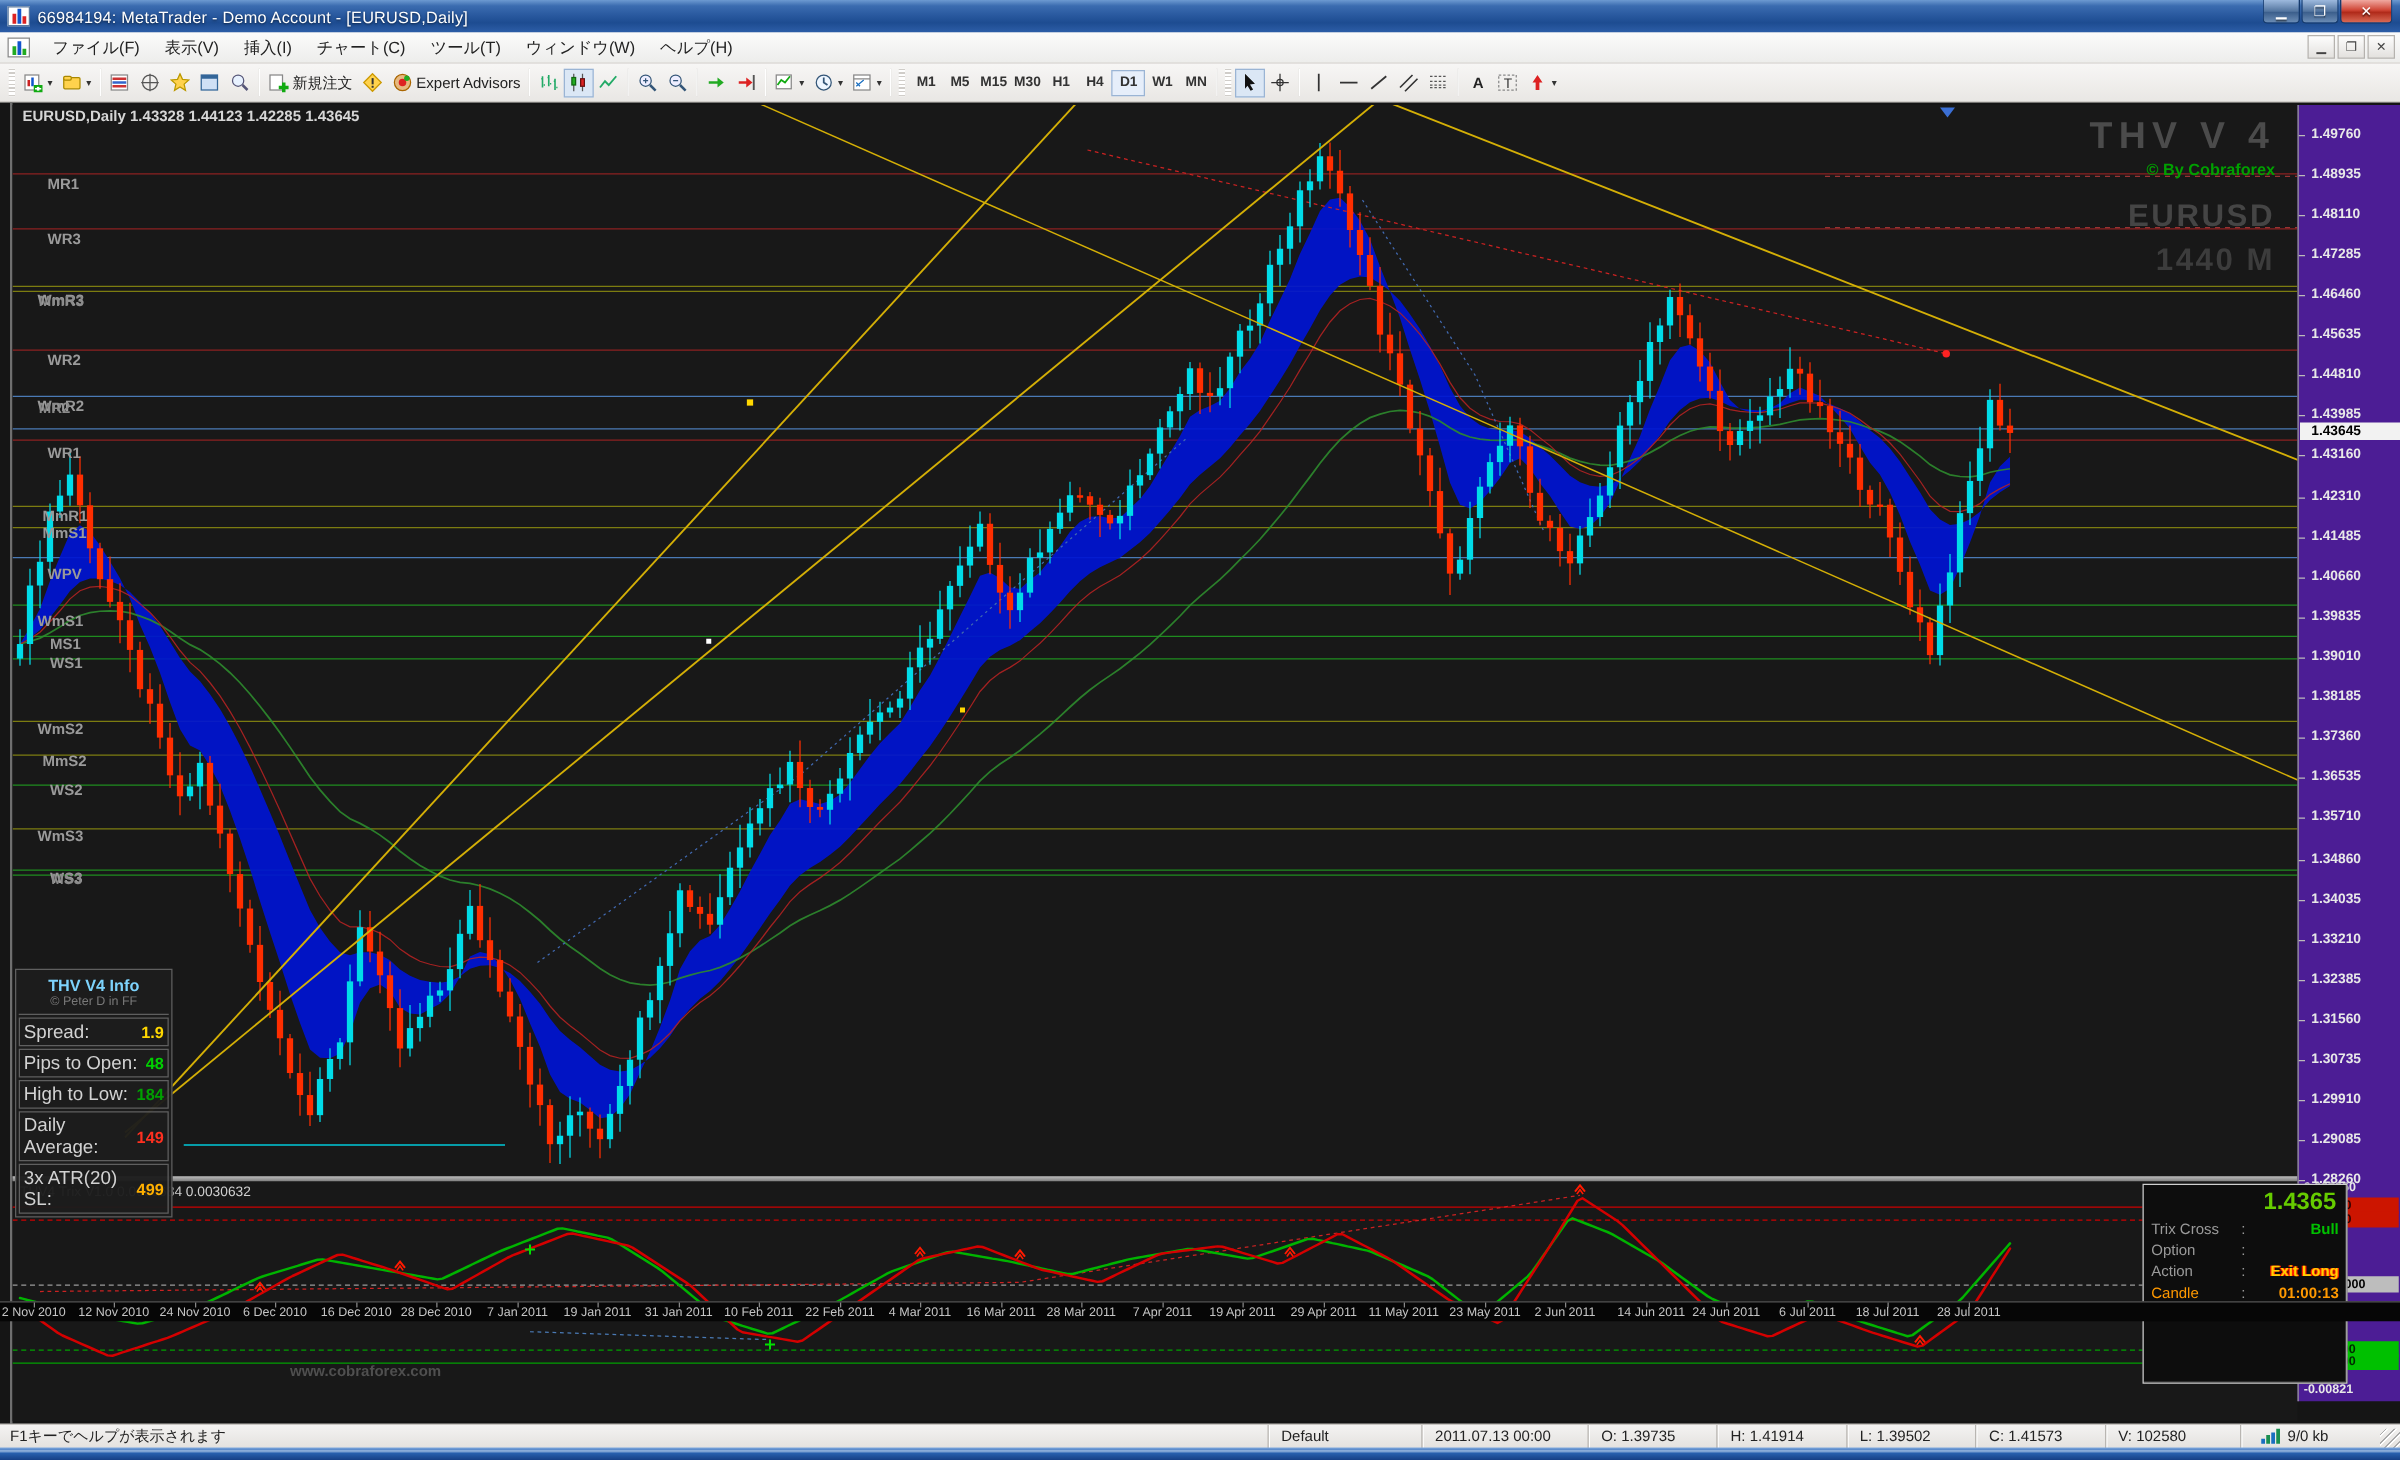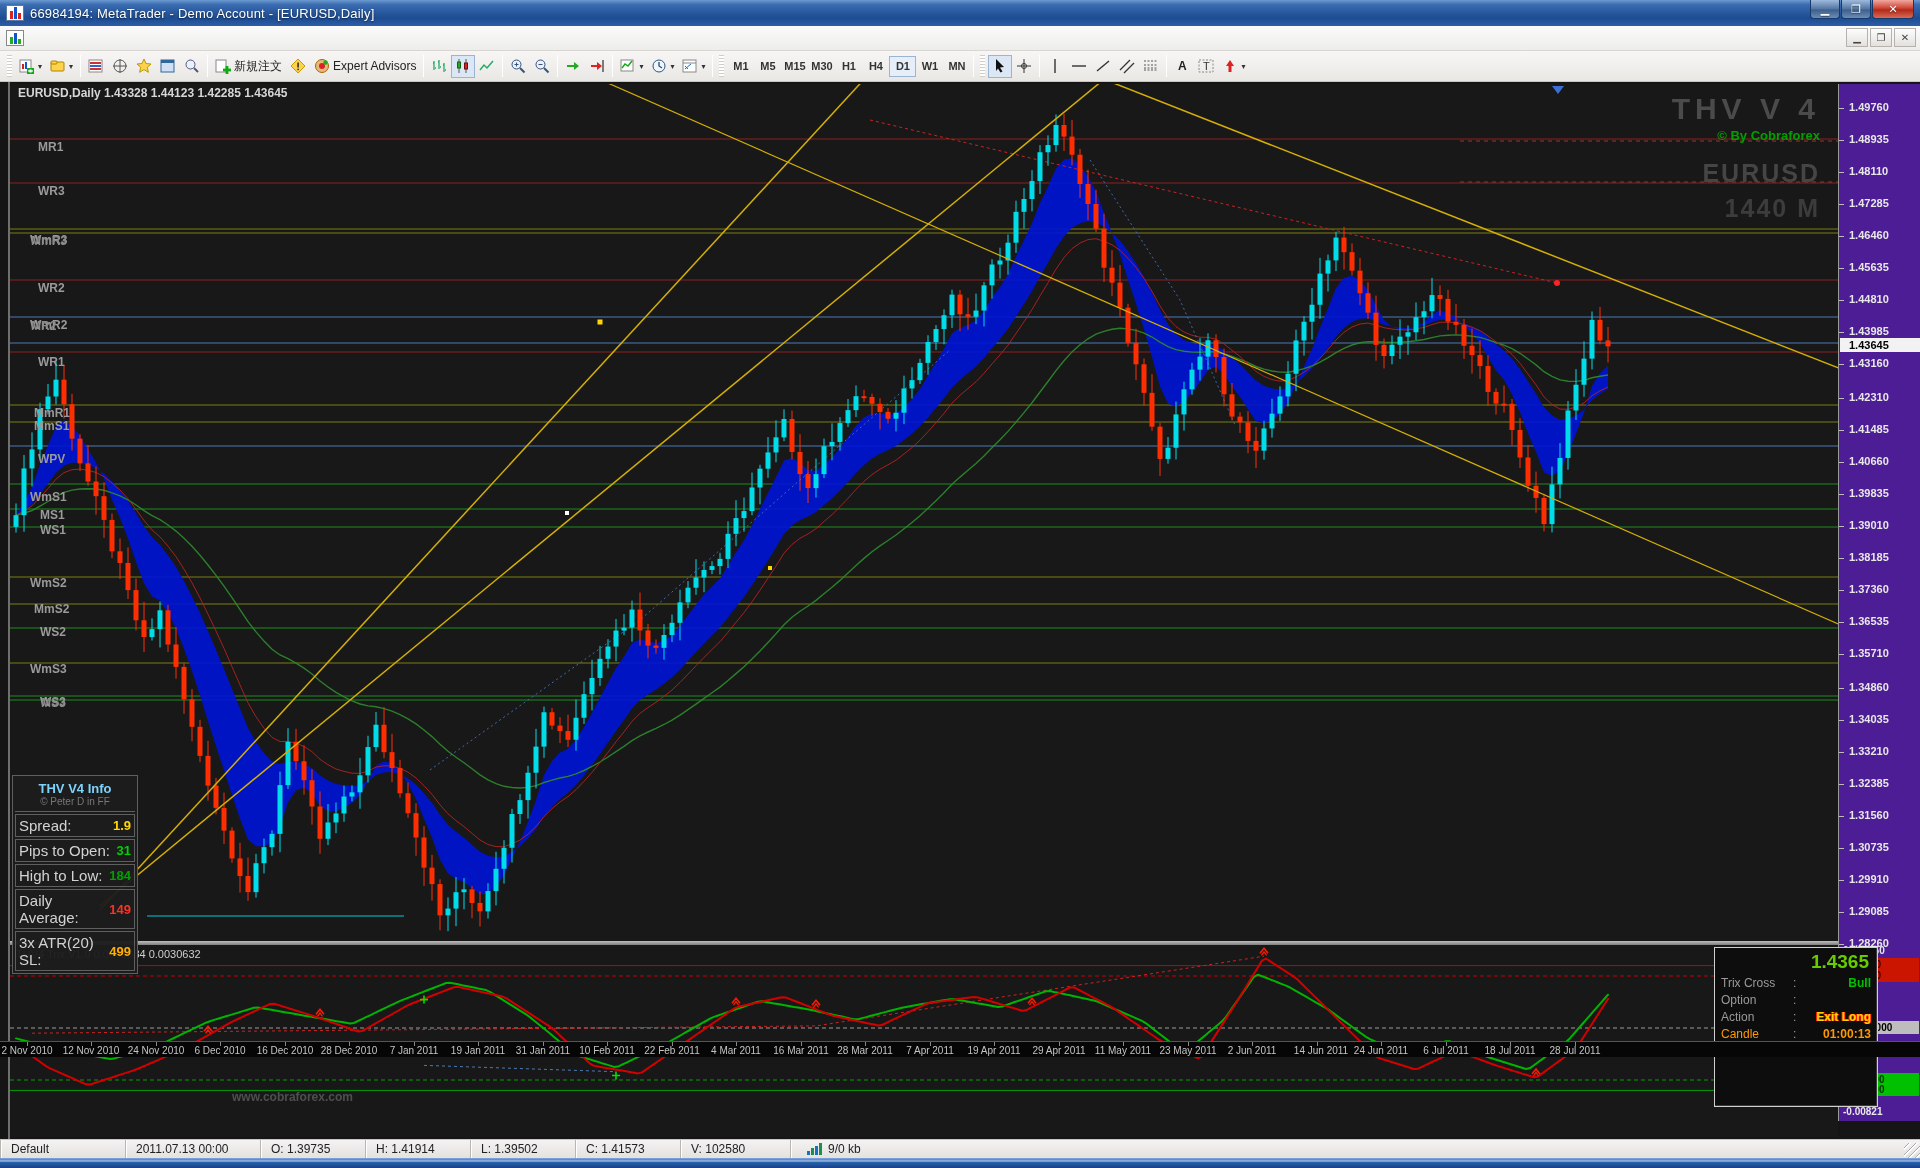--- a/index.html
+++ b/index.html
@@ -136,20 +136,21 @@
       <span class="winbtn close">✕</span>
     </span>
   </div>
 
   <div class="menubar">
     <span class="menu-ico">
       <i style="height:7px;background:#2a2"></i>
         <i style="height:11px;background:#15c"></i>
         <i style="height:5px;background:#2a2"></i>
     </span>
+    <span id="menu-items"><span class="menu-item">ファイル(F)</span><span class="menu-item">表示(V)</span><span class="menu-item">挿入(I)</span><span class="menu-item">チャート(C)</span><span class="menu-item">ツール(T)</span><span class="menu-item">ウィンドウ(W)</span><span class="menu-item">ヘルプ(H)</span></span>
     <span class="mdibtns">
       <span class="mdibtn">▁</span>
       <span class="mdibtn">❐</span>
       <span class="mdibtn">✕</span>
     </span>
   </div>
 
   <div class="toolbar">
     <span class="tb-grip"></span>
     <span class="tb-btn">
@@ -901,21 +902,21 @@
     <div class="info-panel">
       <div class="info-head">THV  V4  Info</div>
       <div class="info-sub">© Peter D in FF</div>
       <div id="info-rows">
           <div class="info-row">
             <span class="lab">Spread:</span>
             <span class="val" style="color: rgb(255, 215, 0);">1.9</span>
           </div>
           <div class="info-row">
             <span class="lab">Pips to Open:</span>
-            <span class="val" style="color: rgb(0, 208, 0);">31</span>
+            <span class="val" style="color: rgb(0, 208, 0);">48</span>
           </div>
           <div class="info-row">
             <span class="lab">High to Low:</span>
             <span class="val" style="color: rgb(0, 160, 0);">184</span>
           </div>
           <div class="info-row">
             <span class="lab">Daily Average:</span>
             <span class="val" style="color: rgb(255, 48, 32);">149</span>
           </div>
           <div class="info-row">
@@ -1067,20 +1068,21 @@
       <div class="date-lab" style="left: 1381px;">24 Jun 2011</div>
       <div class="date-tick" style="left: 1446px;"></div>
       <div class="date-lab" style="left: 1446px;">6 Jul 2011</div>
       <div class="date-tick" style="left: 1510px;"></div>
       <div class="date-lab" style="left: 1510px;">18 Jul 2011</div>
       <div class="date-tick" style="left: 1575px;"></div>
       <div class="date-lab" style="left: 1575px;">28 Jul 2011</div>
     </div>
 
   <div class="statusbar">
+    <span class="sb-help">F1キーでヘルプが表示されます</span>
     <span class="sb-pane" style="width:125px">Default</span>
     <span class="sb-pane" style="width:135px">2011.07.13 00:00</span>
     <span class="sb-pane" style="width:105px">O: 1.39735</span>
     <span class="sb-pane" style="width:105px">H: 1.41914</span>
     <span class="sb-pane" style="width:105px">L: 1.39502</span>
     <span class="sb-pane" style="width:105px">C: 1.41573</span>
     <span class="sb-pane" style="width:110px">V: 102580</span>
     <span class="sb-pane" style="width:130px">
       <span class="conn">
         <i style="height:4px;background:#1a6fc0"></i>

